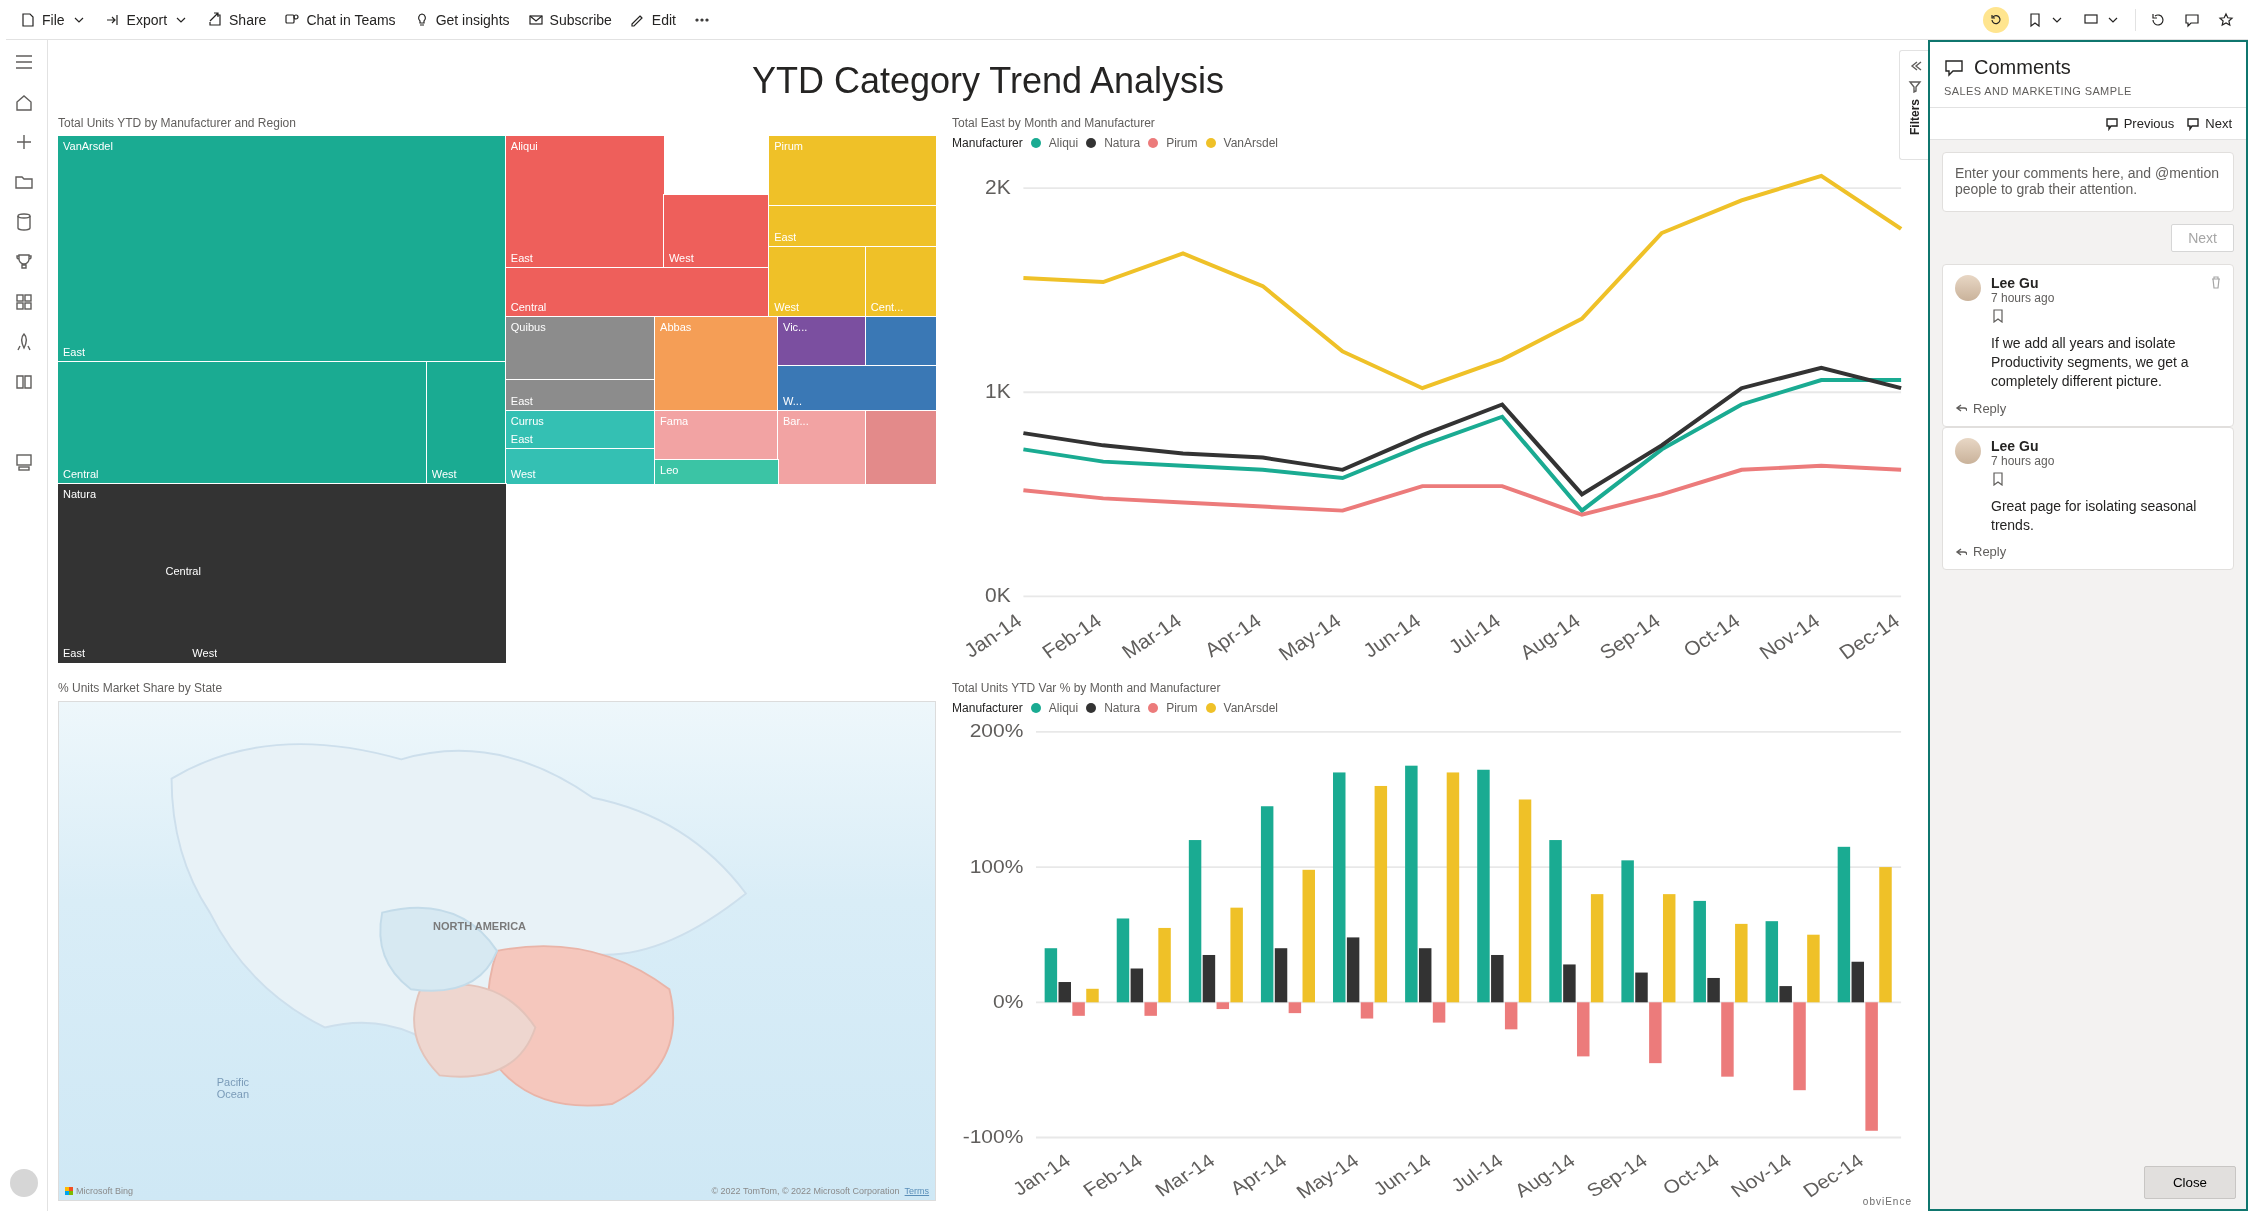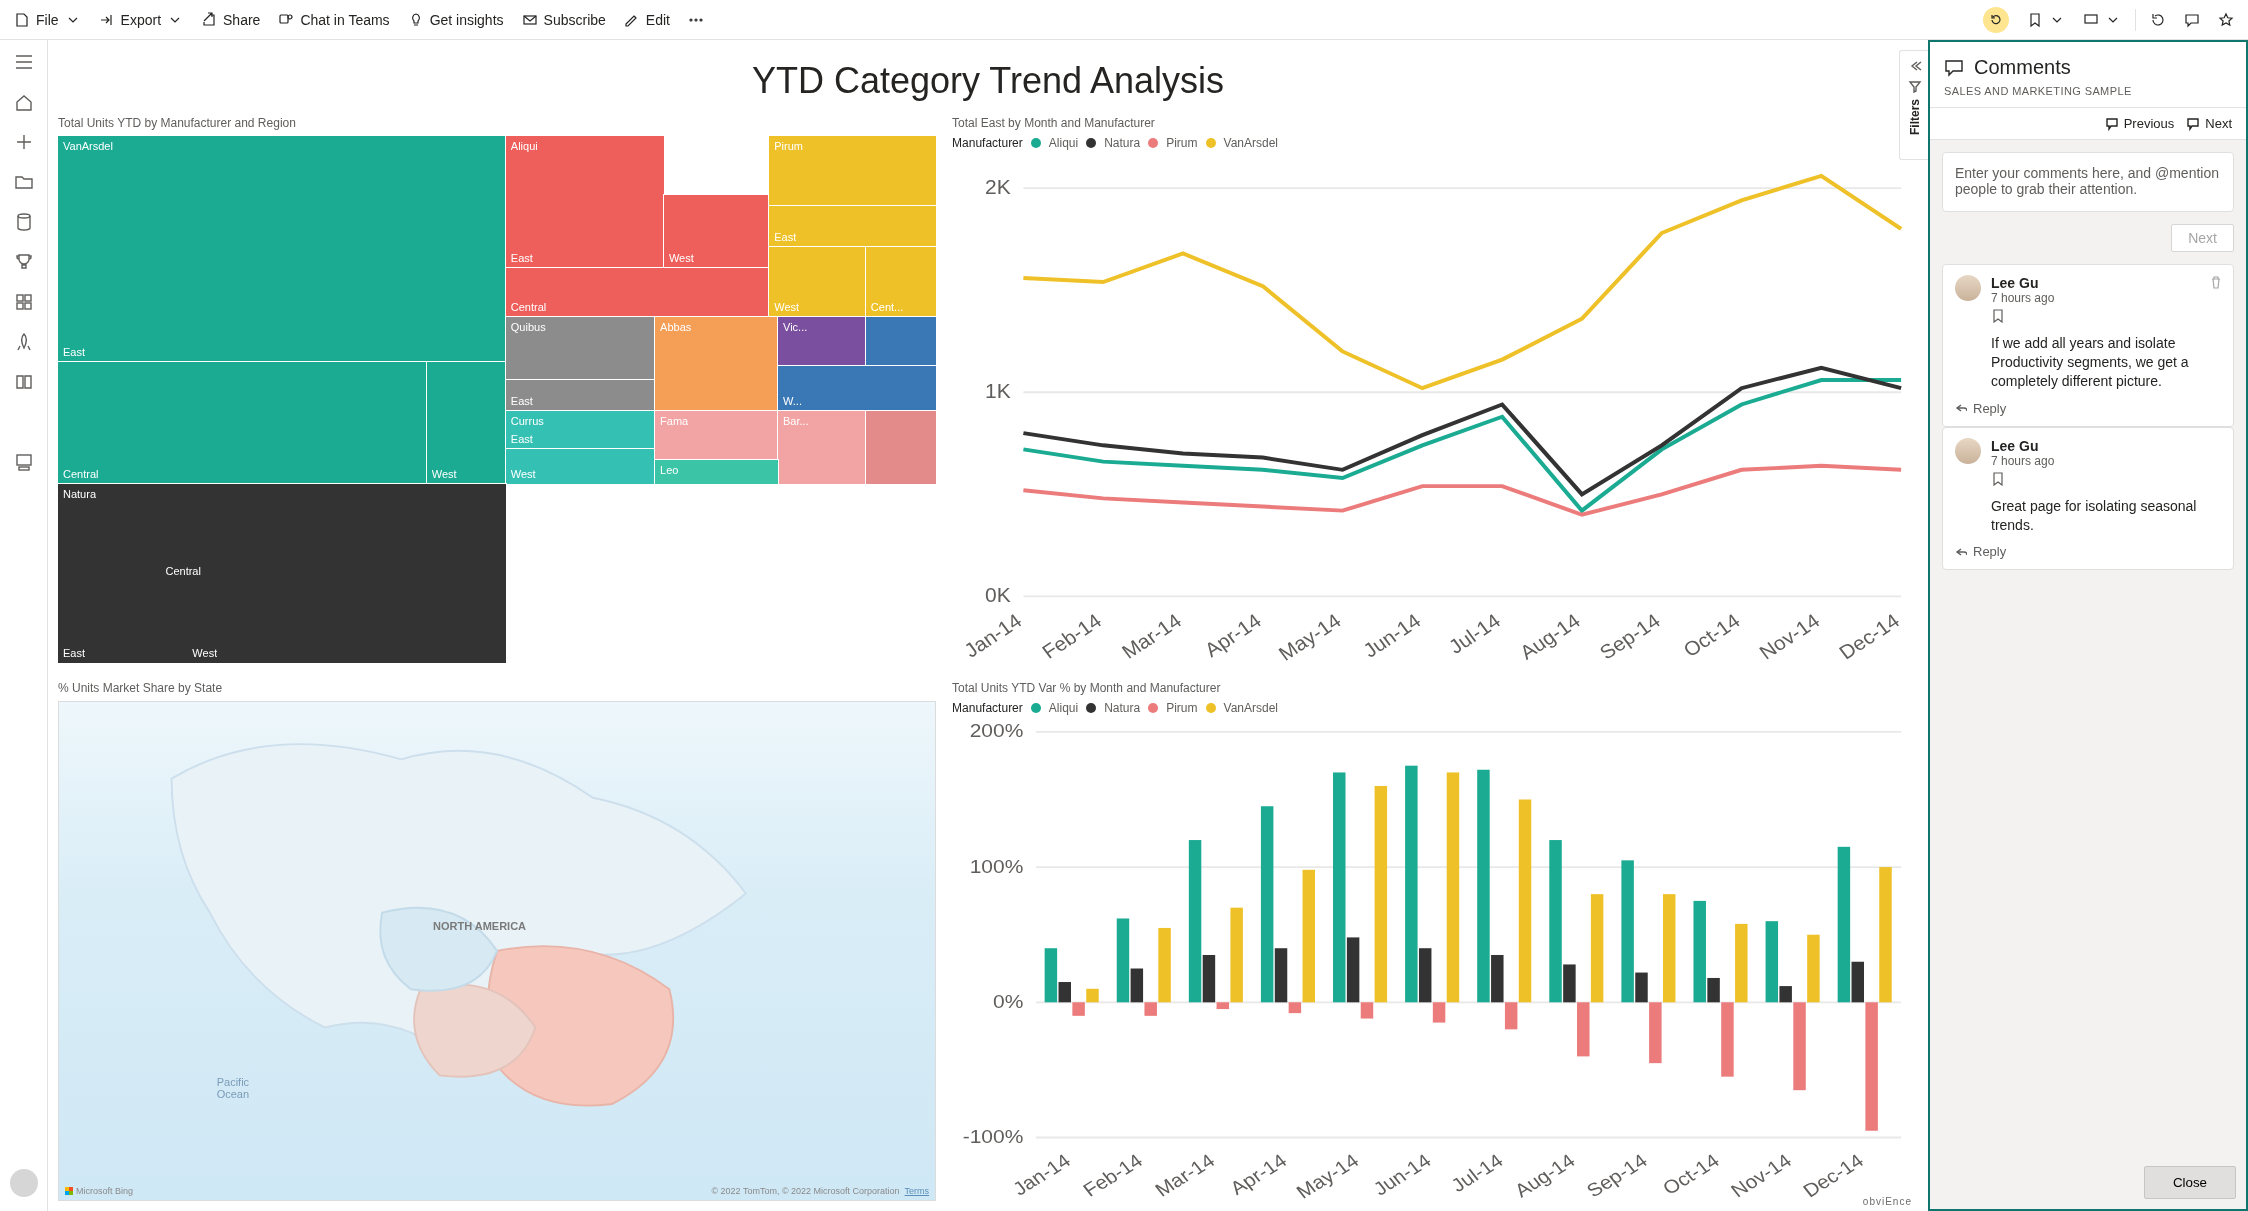--- a/index.html
+++ b/index.html
@@ -11,21 +11,21 @@
     --black:#333333;
     --red:#ec7b7b;
     --yellow:#efc128;
     --grey:#8c8c8c;
     --accent-hl:2px solid #d83b01;
   }
   *{box-sizing:border-box;}
   html,body{margin:0;padding:0;font-family:"Segoe UI",Arial,sans-serif;color:var(--text);font-size:14px;background:#fff;height:100%;}
   body{display:flex;flex-direction:column;overflow:hidden;}
   
-  .toolbar{height:40px;border-bottom:1px solid var(--border);display:flex;align-items:center;padding:0 6px;gap:2px;background:#fff;}
+  .toolbar{height:40px;border-bottom:1px solid var(--border);display:flex;align-items:center;padding:0 6px;gap:2px;background:#fff;margin-left:6px;}
   .toolbar .spacer{flex:1;}
   .t-btn{display:flex;align-items:center;gap:6px;padding:4px 8px;border-radius:3px;cursor:pointer;color:var(--text);font-size:14px;}
   .t-btn svg{width:16px;height:16px;fill:none;stroke:var(--text);stroke-width:1.2;}
   .t-sep{width:1px;height:22px;background:var(--border);margin:0 4px;}
   .yellow-circle{background:#ffe58f;border-radius:50%;width:26px;height:26px;display:flex;align-items:center;justify-content:center;}
   
   .app{flex:1;display:flex;height:calc(100% - 40px);}
   .rail{width:48px;border-right:1px solid var(--border);display:flex;flex-direction:column;align-items:center;padding-top:12px;gap:20px;background:#fff;}
   .rail .ic{width:20px;height:20px;stroke:var(--muted);fill:none;stroke-width:1.4;cursor:pointer;}
   .rail .avatar{width:28px;height:28px;border-radius:50%;background:#d6d6d6;margin-top:auto;margin-bottom:14px;}

